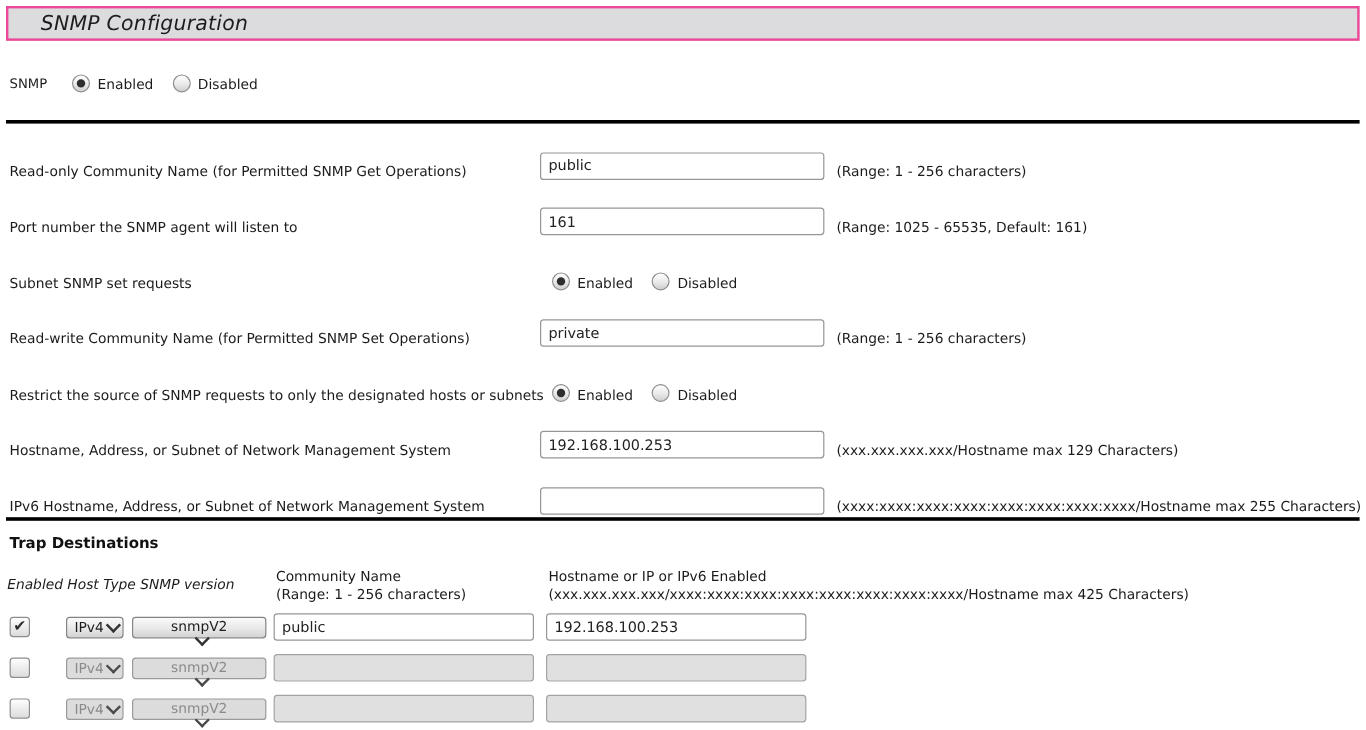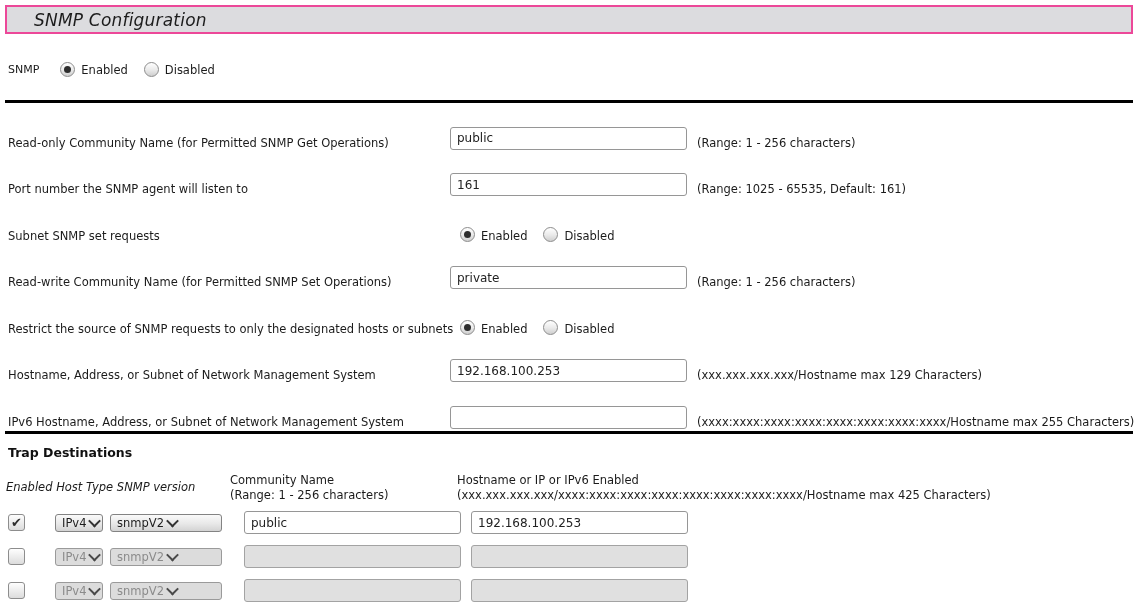--- a/index.html
+++ b/index.html
@@ -68,21 +68,21 @@
     font-size:13px;font-weight:bold;color:#2e2e2e;line-height:1;
   }
   .sel{
     box-sizing:border-box;height:18px;
     border:1px solid #838383;border-radius:3px;
     background:linear-gradient(180deg,#fafafa 0%,#e8e8e8 55%,#d3d3d3 100%);
     display:flex;align-items:center;justify-content:flex-start;
     padding:0 6px;cursor:pointer;flex:0 0 auto;color:#1d1d1d;
   }
   .sel.host{width:48px;margin-right:7px;}
-  .sel.ver{width:112px;margin-right:22px;}
+  .sel.ver{width:112px;margin-right:6px;flex-direction:column;}
   .chev{
     width:7px;height:7px;border-right:2px solid #333;border-bottom:2px solid #333;
     transform:rotate(45deg) translate(-1px,-1px);margin-left:4px;flex:0 0 auto;
   }
   .trap-input{width:217px;margin-right:10px;}
 
   
   .trow.dis .sel{background:#dcdcdc;color:#8b8b8b;border-color:#9a9a9a;}
   .trow.dis .chev{border-color:#4a4a4a;}
   .trow.dis .txt{background:#e0e0e0;border-color:#a3a3a3;}

